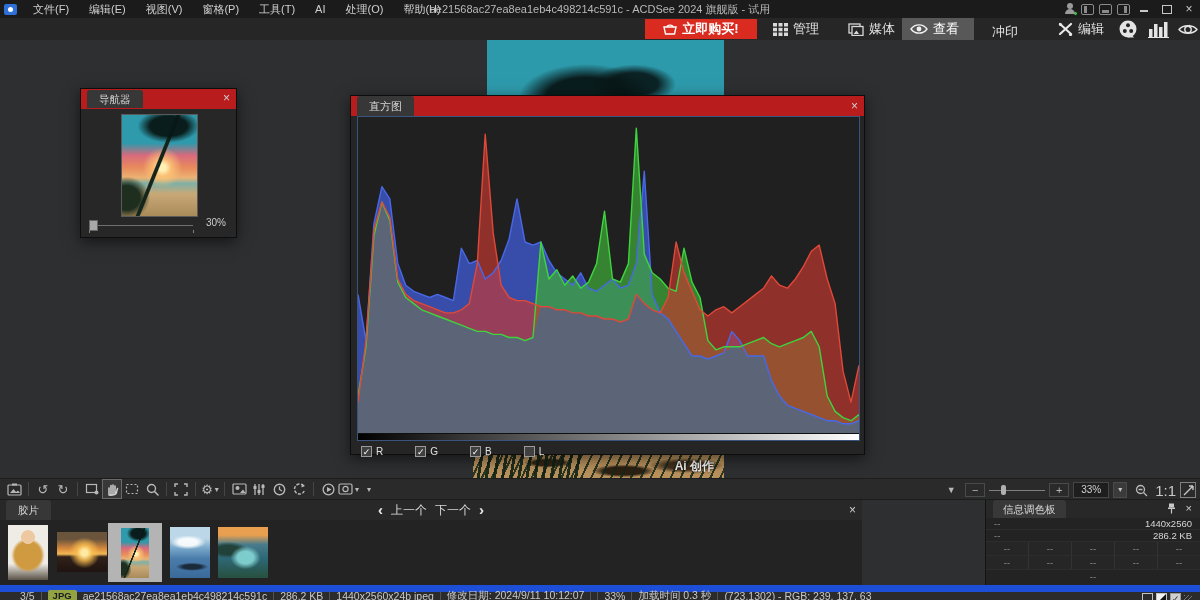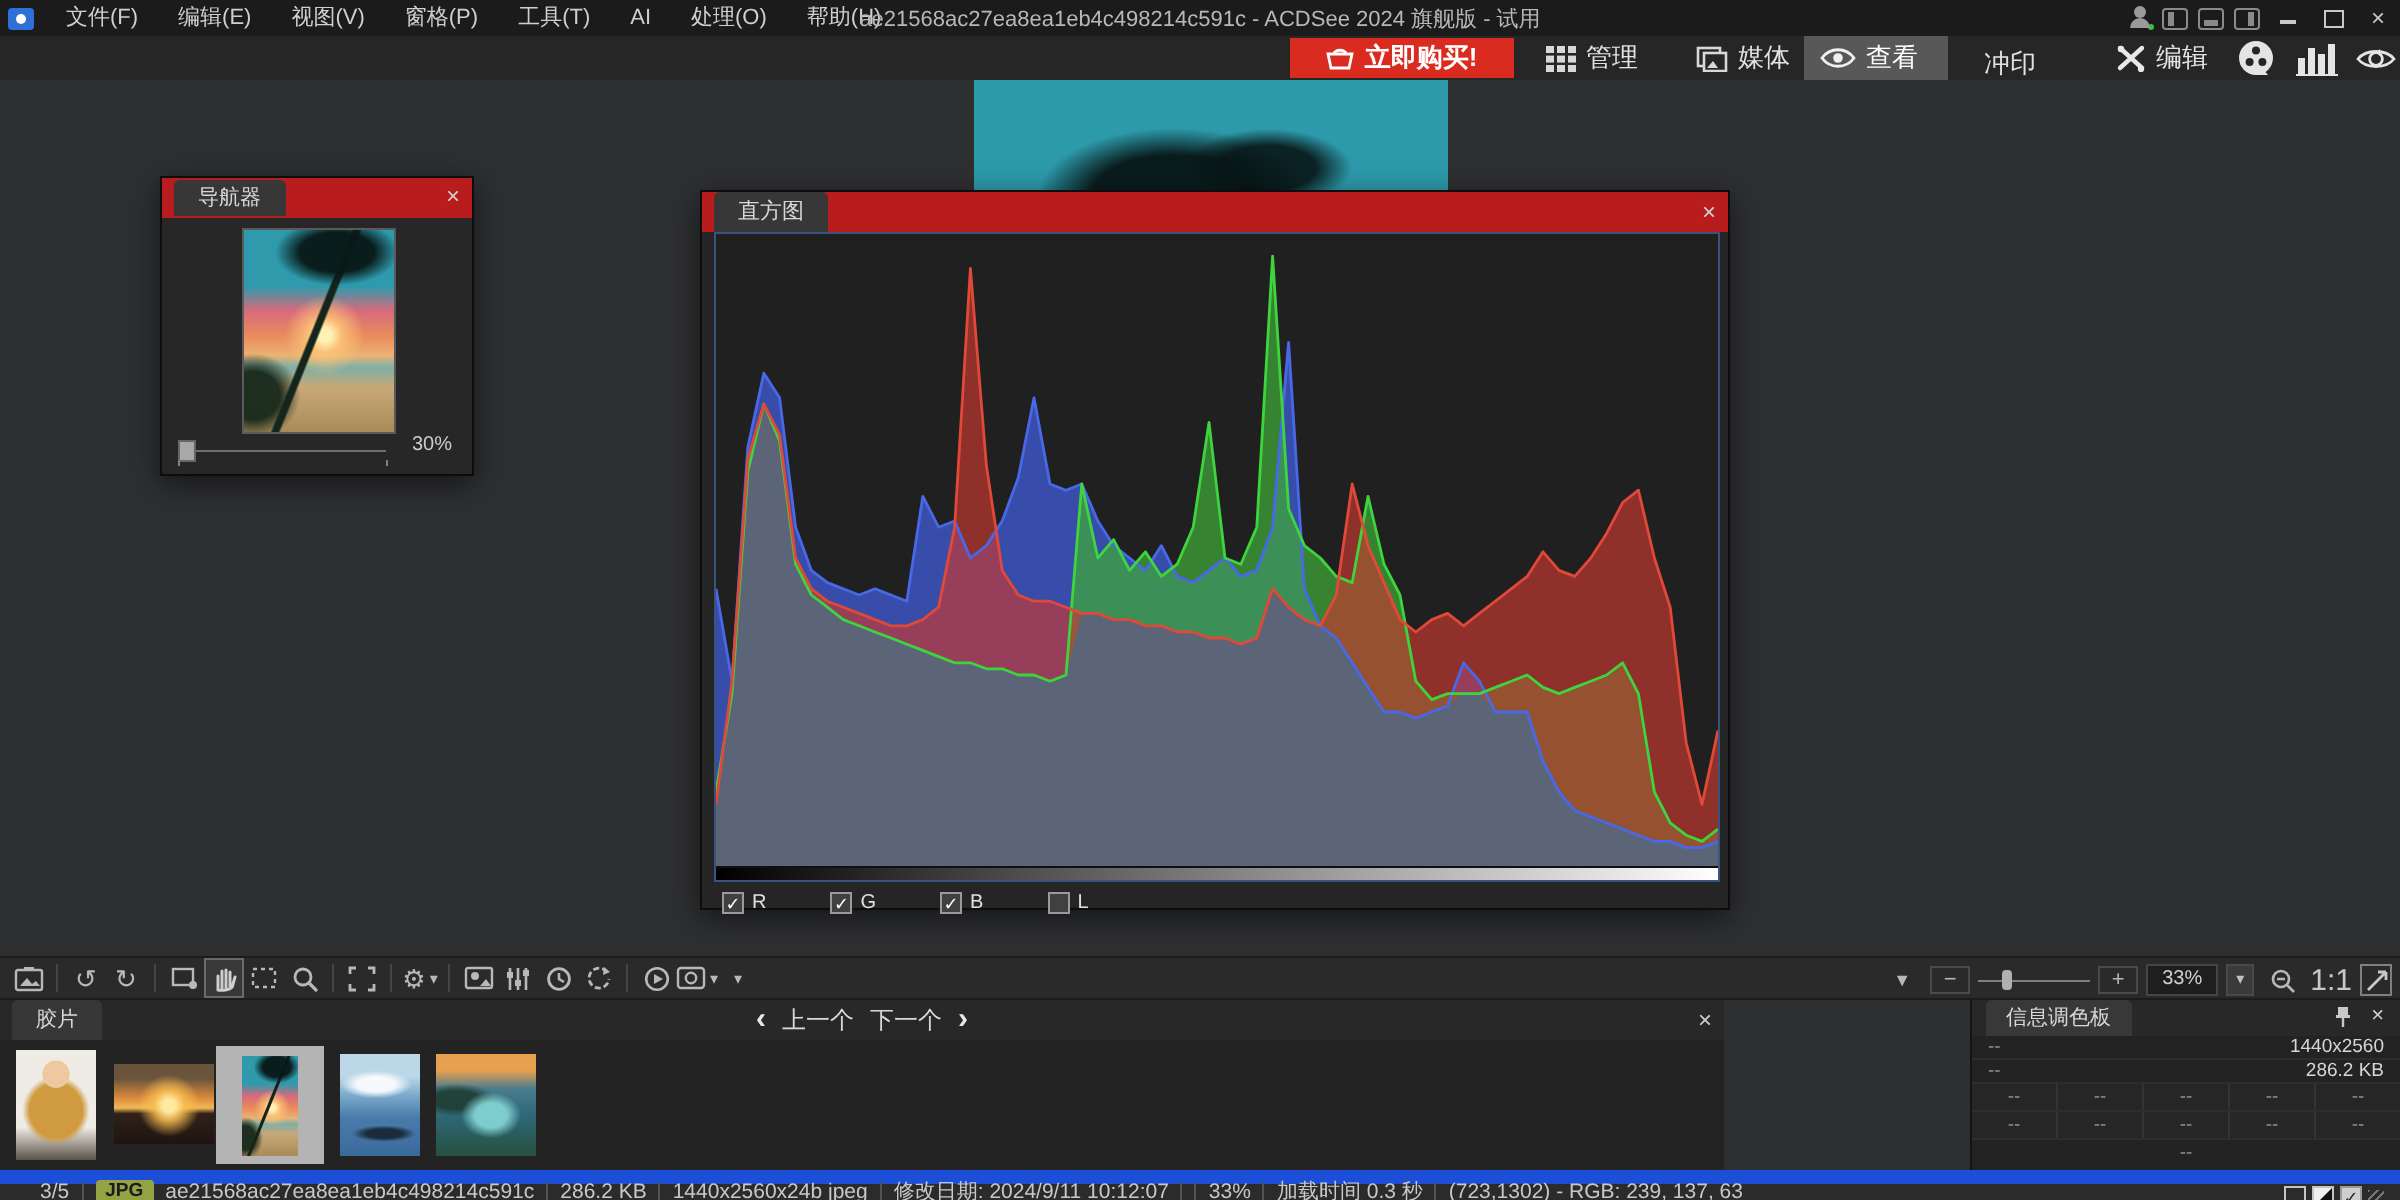--- a/index.html
+++ b/index.html
@@ -268,20 +268,24 @@
     <div class="icon-only" style="left:1178px;">
       <svg width="20" height="15" viewBox="0 0 20 15">
           <path d="M1 7.5 C5 2.5 15 2.5 19 7.5 C15 12.5 5 12.5 1 7.5 Z" fill="none" stroke="#e4e4e4" stroke-width="1.4"></path>
           <circle cx="10" cy="7.5" r="3.2" fill="none" stroke="#e4e4e4" stroke-width="1.4"></circle>
           <path d="M10 4.3 L12 2.5 L12 6 Z" fill="#e4e4e4"></path>
         </svg>
     </div>
   </div>
 
   <div class="img-top"></div>
+  <div class="img-bottom">
+    <div class="mask"></div>
+    <div class="ai-badge">Ai 创作</div>
+  </div>
 
   <div class="float-win" style="left:80px; top:88px; width:157px; height:150px;">
     <div class="win-head">
       <div class="win-tab" style="height:18px; line-height:18px; font-size:10.5px;">导航器</div>
       <div class="win-close">×</div>
     </div>
     <div class="nav-thumb">
         <div class="palm-art"></div>
       </div>
     <div class="nav-slider">

